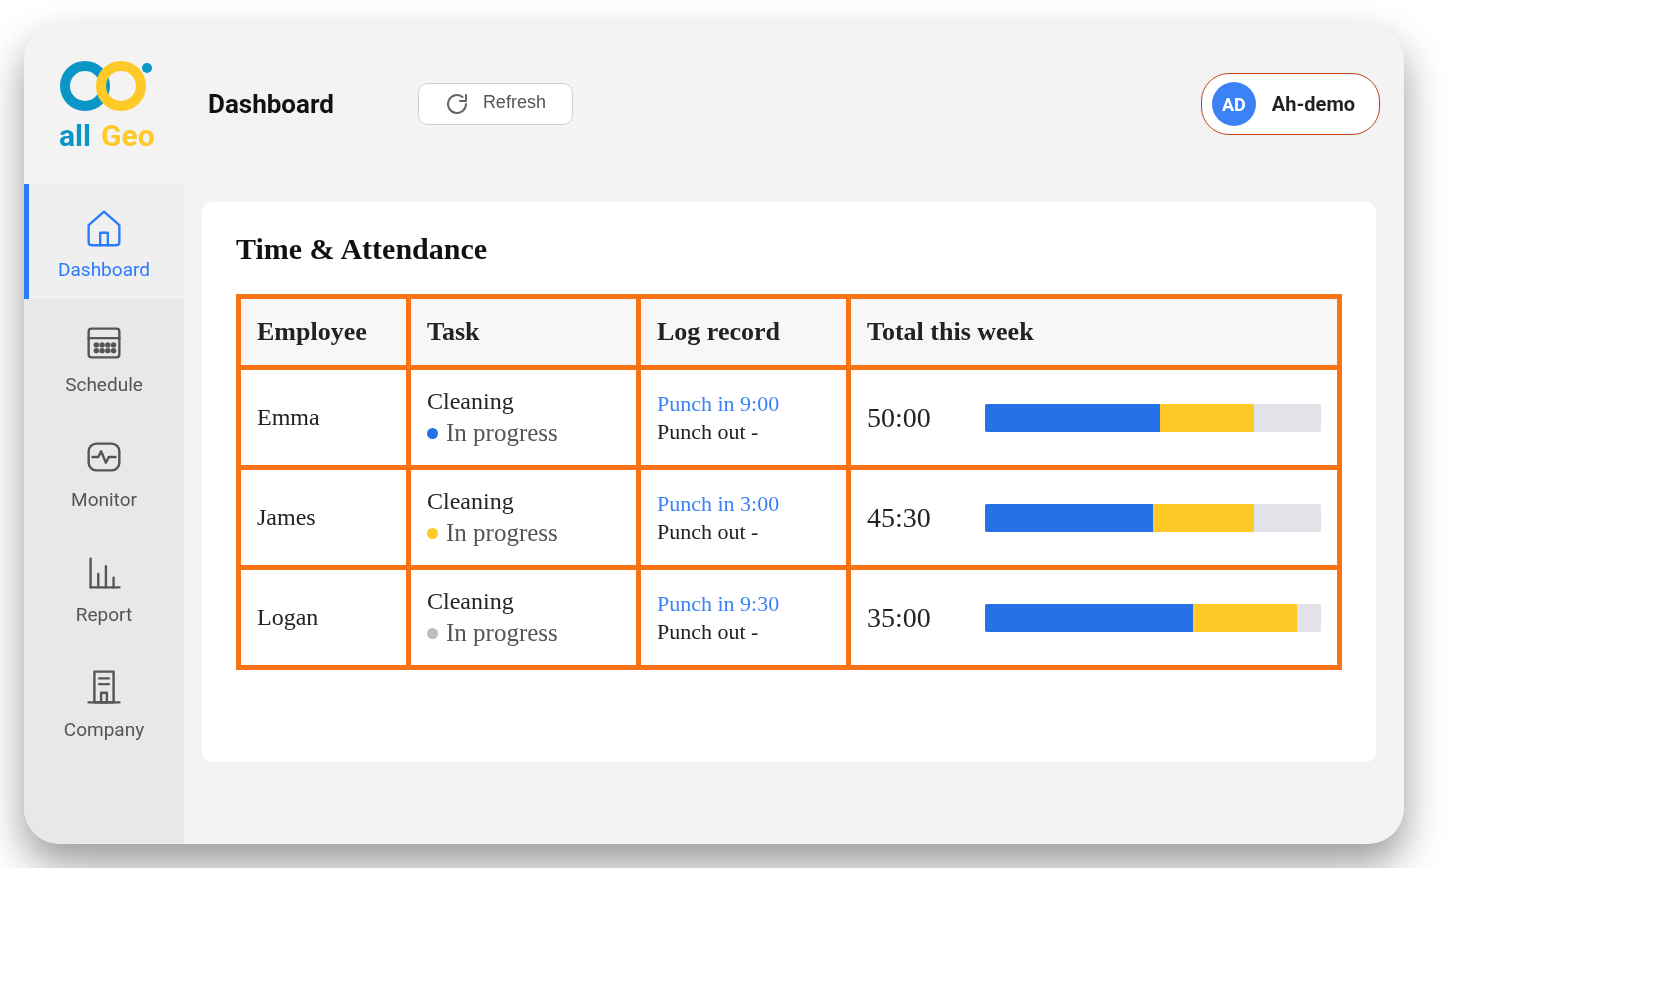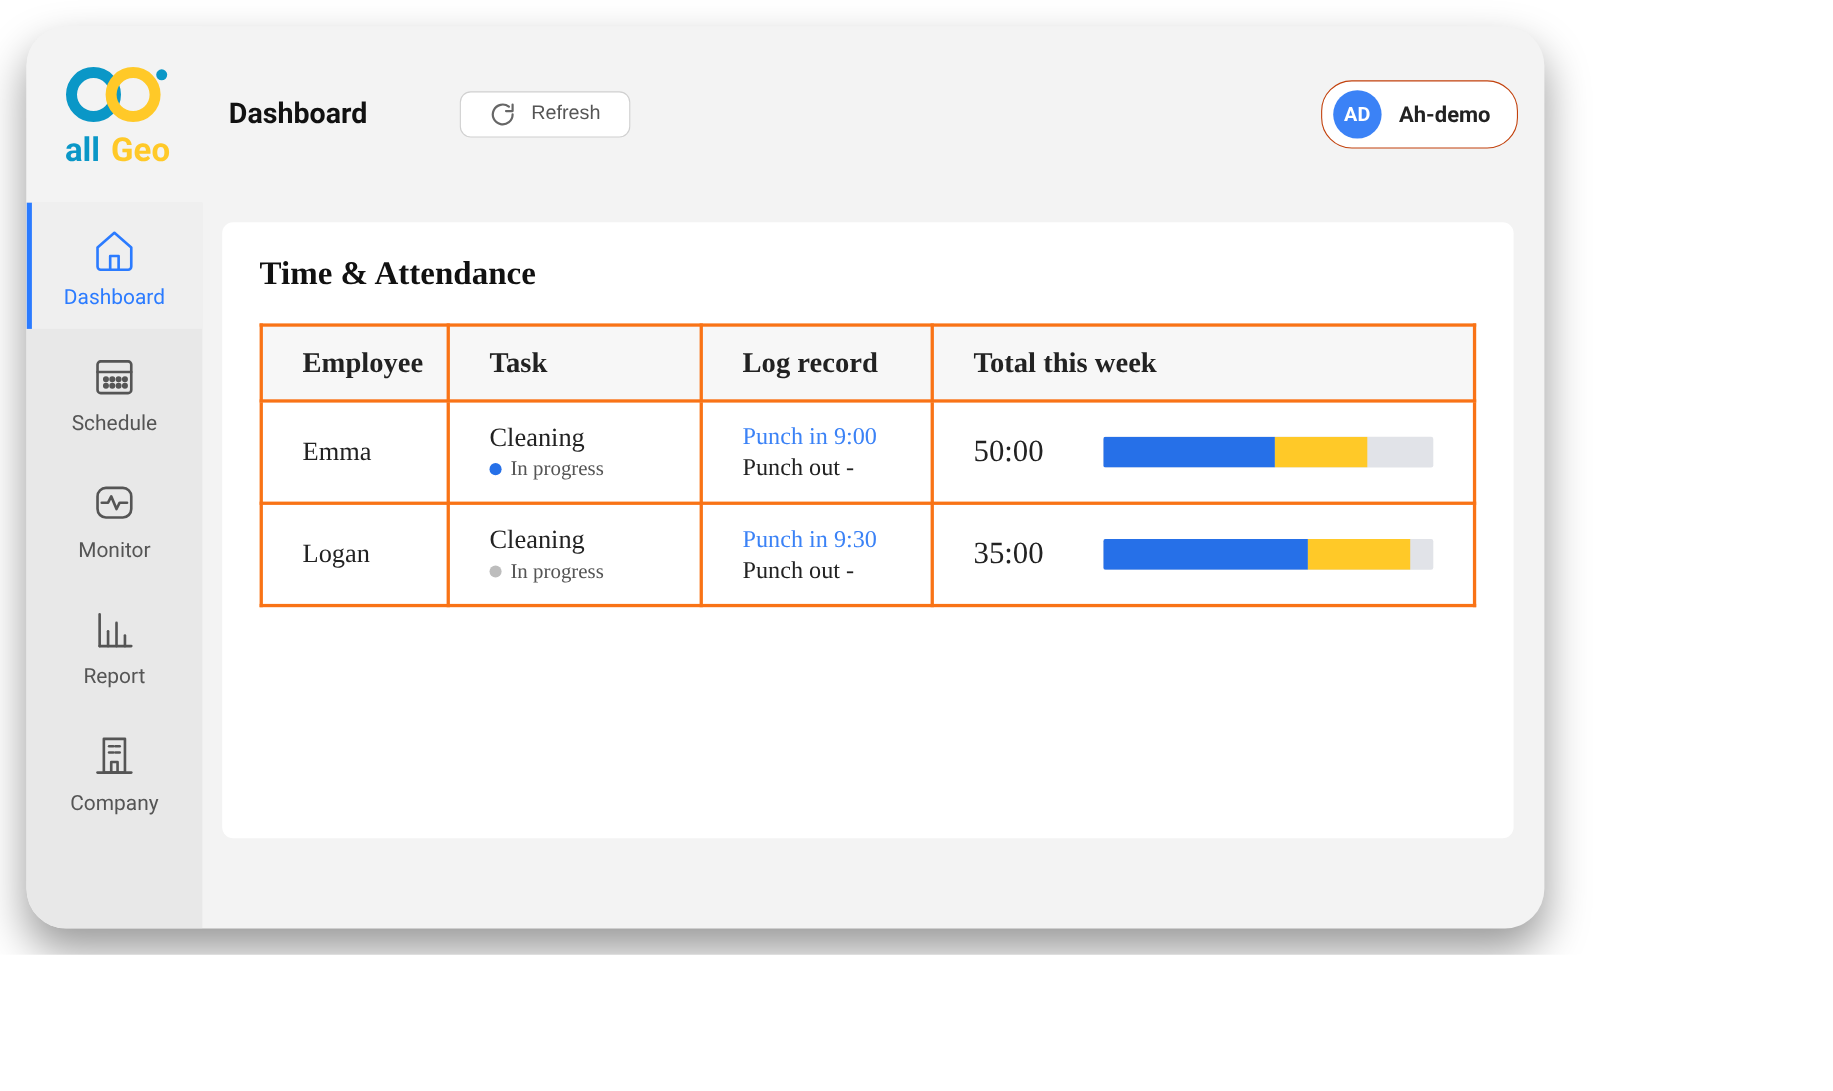--- a/index.html
+++ b/index.html
@@ -145,22 +145,22 @@
     font-weight: 700;
     color: #111;
     margin-bottom: 28px;
   }
   table.att {
     width: 100%;
     border-collapse: collapse;
     table-layout: fixed;
   }
   table.att th, table.att td {
-    border: 3px solid #f97316;
-    padding: 18px 36px;
+    border: 5px solid #f97316;
+    padding: 18px 16px;
     text-align: left;
     vertical-align: middle;
   }
   table.att th {
     background: #f7f7f7;
     font-size: 26px;
     font-weight: 600;
     color: #222;
   }
   table.att td {
@@ -170,21 +170,21 @@
   .col-emp { width: 170px; }
   .col-task { width: 230px; }
   .col-log { width: 210px; }
   .col-total { width: auto; }
 
   .task-name { font-size: 24px; }
   .task-sub {
     display: flex;
     align-items: center;
     gap: 8px;
-    font-size: 19px;
+    font-size: 25px;
     color: #555;
     margin-top: 4px;
   }
   .dot {
     width: 11px;
     height: 11px;
     border-radius: 50%;
     display: inline-block;
   }
   .punch-in {
@@ -335,20 +335,43 @@
                   <div class="total-cell">
                     <div class="total-val">50:00</div>
                     <div class="bar">
                       <div class="seg-blue" style="width:52%"></div>
                       <div class="seg-yellow" style="width:28%"></div>
                     </div>
                   </div>
                 </td>
               </tr>
               <tr>
+                <td>James</td>
+                <td>
+                  <div class="task-name">Cleaning</div>
+                  <div class="task-sub">
+                    <span class="dot" style="background:#ffc928"></span>
+                    <span>In progress</span>
+                  </div>
+                </td>
+                <td>
+                  <div class="punch-in">Punch in 3:00</div>
+                  <div class="punch-out">Punch out -</div>
+                </td>
+                <td>
+                  <div class="total-cell">
+                    <div class="total-val">45:30</div>
+                    <div class="bar">
+                      <div class="seg-blue" style="width:50%"></div>
+                      <div class="seg-yellow" style="width:30%"></div>
+                    </div>
+                  </div>
+                </td>
+              </tr>
+              <tr>
                 <td>Logan</td>
                 <td>
                   <div class="task-name">Cleaning</div>
                   <div class="task-sub">
                     <span class="dot" style="background:#bdbdbd"></span>
                     <span>In progress</span>
                   </div>
                 </td>
                 <td>
                   <div class="punch-in">Punch in 9:30</div>

